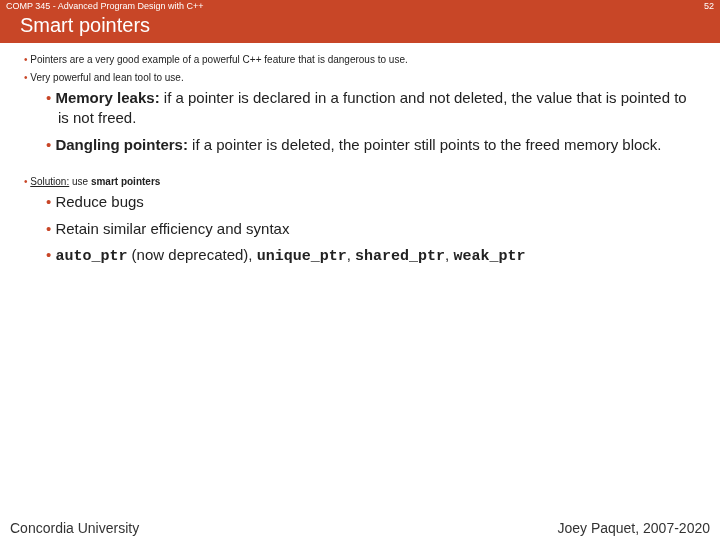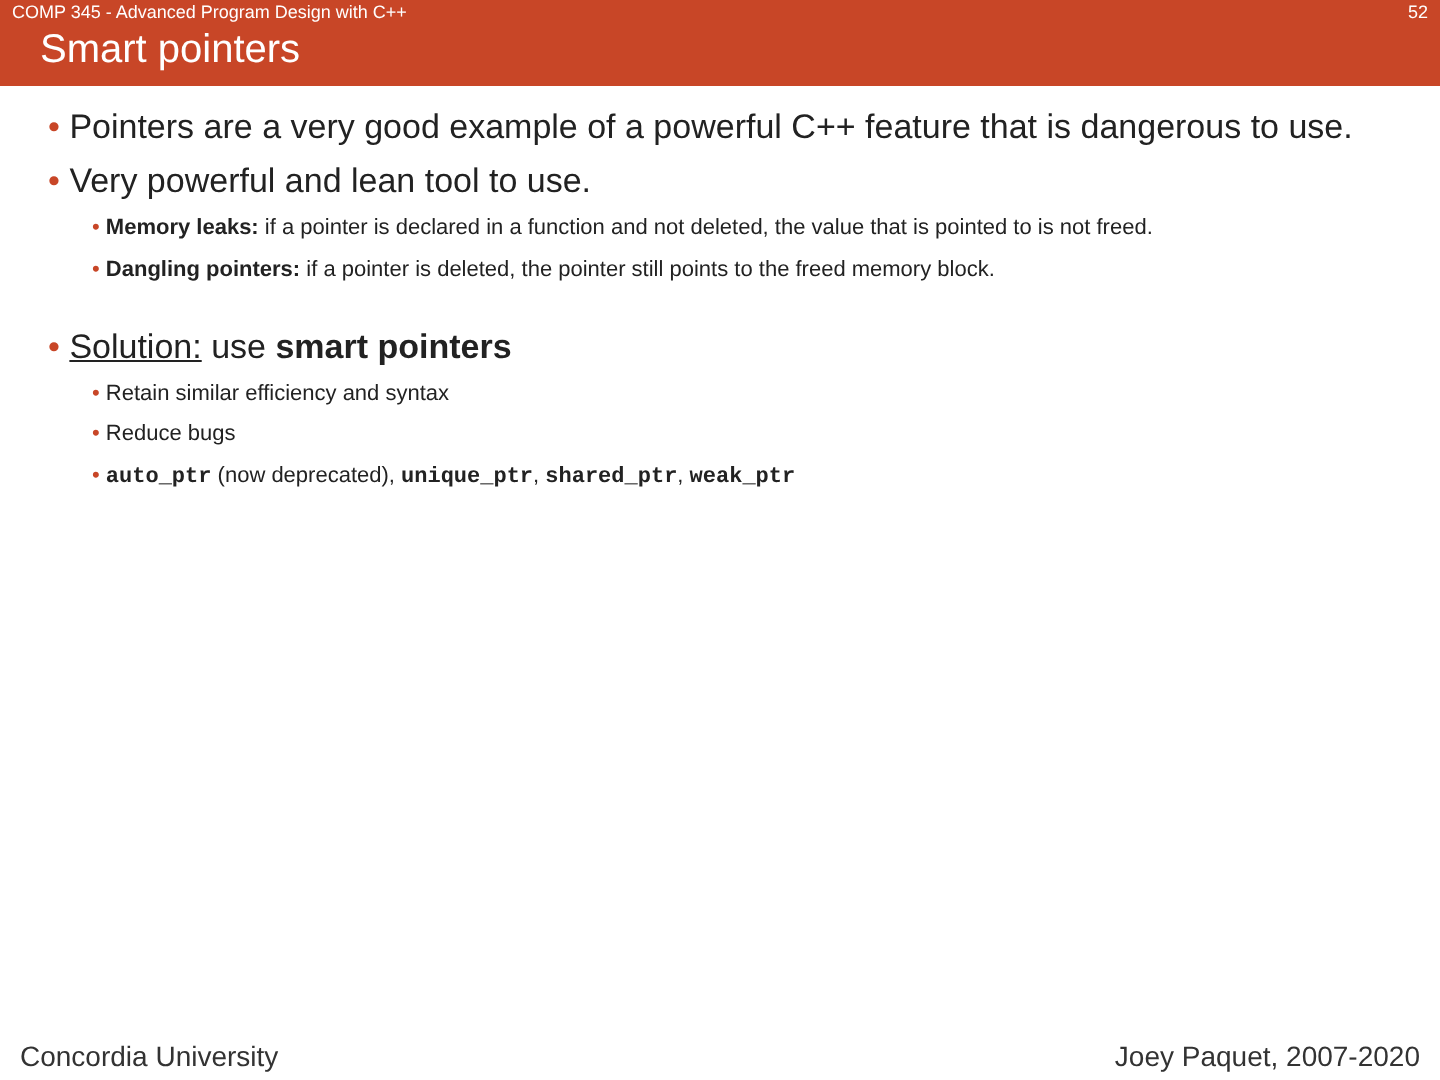--- a/index.html
+++ b/index.html
@@ -33,35 +33,35 @@
     color: #fff;
     font-size: 20px;
     font-weight: 300;
   }
   .content {
     padding: 10px 24px 0 24px;
   }
   .bullet1 {
     padding-left: 12px;
     text-indent: -12px;
-    font-size: 17px;
+    font-size: 10px;
     line-height: 1.35;
     margin-bottom: 4px;
   }
   .bullet1::before {
     content: "• ";
     color: #c84627;
   }
   .sub {
     margin-left: 22px;
   }
   .bullet2 {
     padding-left: 12px;
     text-indent: -12px;
-    font-size: 11px;
+    font-size: 15px;
     line-height: 1.35;
     margin-bottom: 6px;
   }
   .bullet2::before {
     content: "• ";
     color: #c84627;
   }
   .gap { height: 14px; }
   .footer {
     position: absolute;
@@ -97,22 +97,22 @@
   <div class="sub">
     <div class="bullet2"><b>Memory leaks:</b><span> if a pointer is declared in a function and not deleted, the value that is pointed to is not freed.</span></div>
     <div class="bullet2"><b>Dangling pointers:</b><span> if a pointer is deleted, the pointer still points to the freed memory block.</span></div>
   </div>
 
   <div class="gap"></div>
 
   <div class="bullet1"><span class="u">Solution:</span><span> use </span><b>smart pointers</b></div>
 
   <div class="sub">
+    <div class="bullet2"><span>Reduce bugs</span></div>
     <div class="bullet2"><span>Retain similar efficiency and syntax</span></div>
-    <div class="bullet2"><span>Reduce bugs</span></div>
     <div class="bullet2"><b class="code">auto_ptr</b><span> (now deprecated), </span><b class="code">unique_ptr</b><span>, </span><b class="code">shared_ptr</b><span>, </span><b class="code">weak_ptr</b></div>
   </div>
 
 </div>
 
 <div class="footer">
   <span>Concordia University</span>
   <span>Joey Paquet, 2007-2020</span>
 </div>
 

